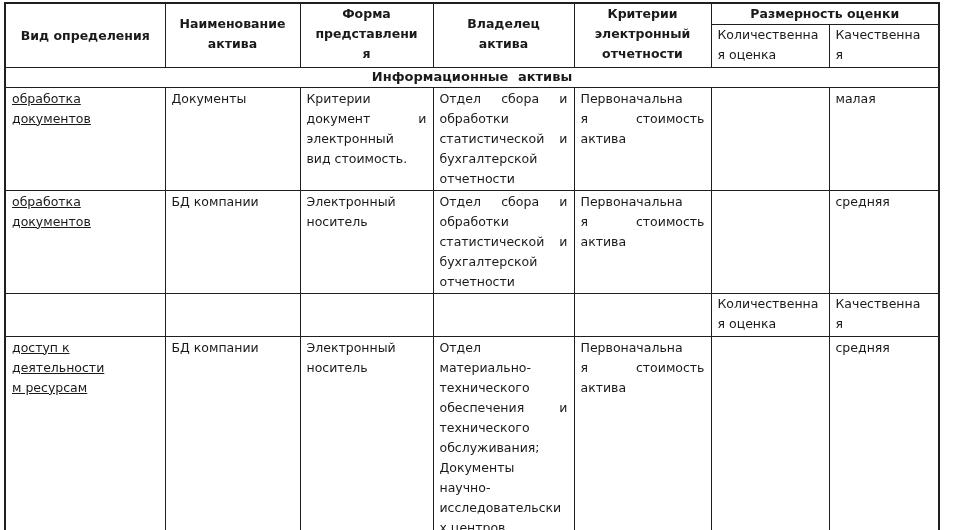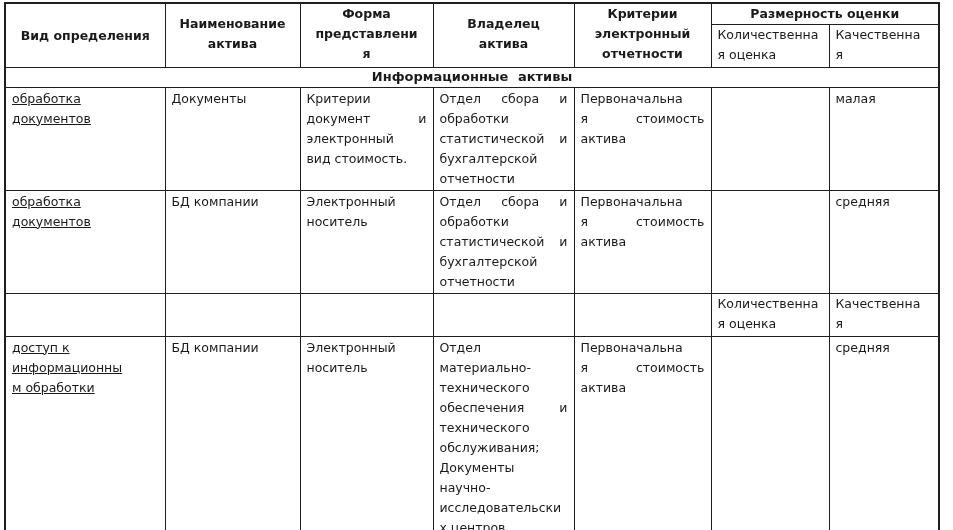--- a/index.html
+++ b/index.html
@@ -204,22 +204,22 @@
           </td>
         <td class="subcell">
             <div class="ln">Качественна</div>
             <div class="ln">я</div>
           </td>
       </tr>
 
       <tr class="r4">
         <td class="c-activity">
             <div class="ln">доступ к</div>
-            <div class="ln">информационны</div>
-            <div class="ln">м обработки</div>
+            <div class="ln">деятельности</div>
+            <div class="ln">м ресурсам</div>
           </td>
         <td>БД компании</td>
         <td class="j">
             <div class="ln">Электронный</div>
             <div class="ln">носитель</div>
           </td>
         <td class="j">
             <div class="ln">Отдел</div>
             <div class="ln">материально-</div>
             <div class="ln">технического</div>

